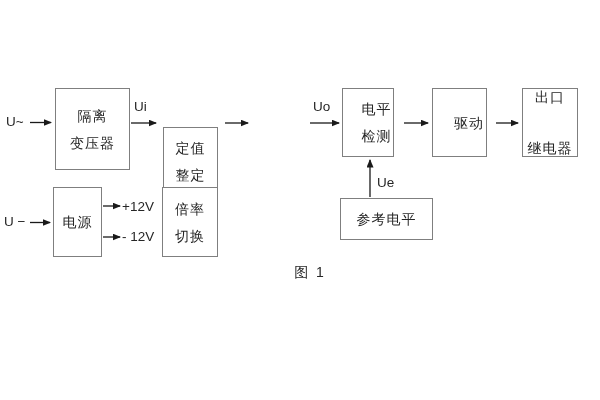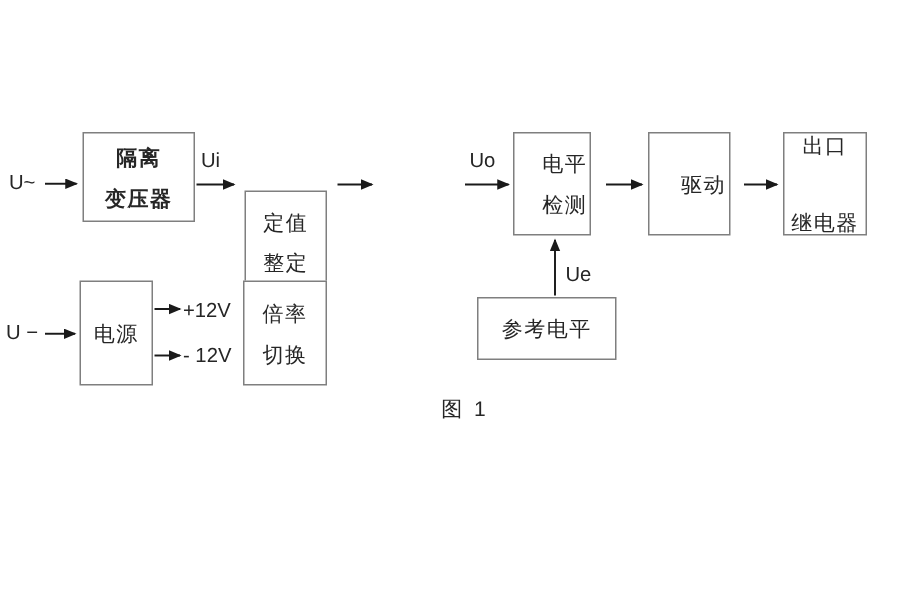--- a/index.html
+++ b/index.html
@@ -20,30 +20,30 @@
     flex-direction:column;
     align-items:center;
     justify-content:center;
     row-gap:13px;
     font-size:14px;
     line-height:1;
     letter-spacing:1px;
   }
   .bline{white-space:nowrap;}
   
-  #b-transformer{left:55px;top:88px;width:75px;height:60px;font-weight:bold;}
+  #b-transformer{left:55px;top:88px;width:75px;height:82px;}
   #b-setting{left:163px;top:88px;width:55px;height:69px;margin-top:39px;}
   #b-rectifier{left:253px;top:88px;width:55px;height:69px;}
   #b-level{left:342px;top:88px;width:52px;height:69px;padding-left:17px;}
   #b-driver{left:432px;top:88px;width:55px;height:69px;padding-left:19px;}
   #b-relay{left:522px;top:88px;width:56px;height:69px;gap:37px;}
   
   #b-power{left:53px;top:187px;width:49px;height:70px;}
   #b-ratio{left:162px;top:187px;width:56px;height:70px;}
-  #b-reference{left:318px;top:198px;width:93px;height:42px;}
+  #b-reference{left:340px;top:198px;width:93px;height:42px;}
   
   .lbl{
     position:absolute;
     font-size:13.5px;
     line-height:1;
     white-space:nowrap;
   }
   #l-uac{left:6px;top:115px;}
   #l-udc{left:4px;top:215px;}
   #l-ui{left:134px;top:100px;}

